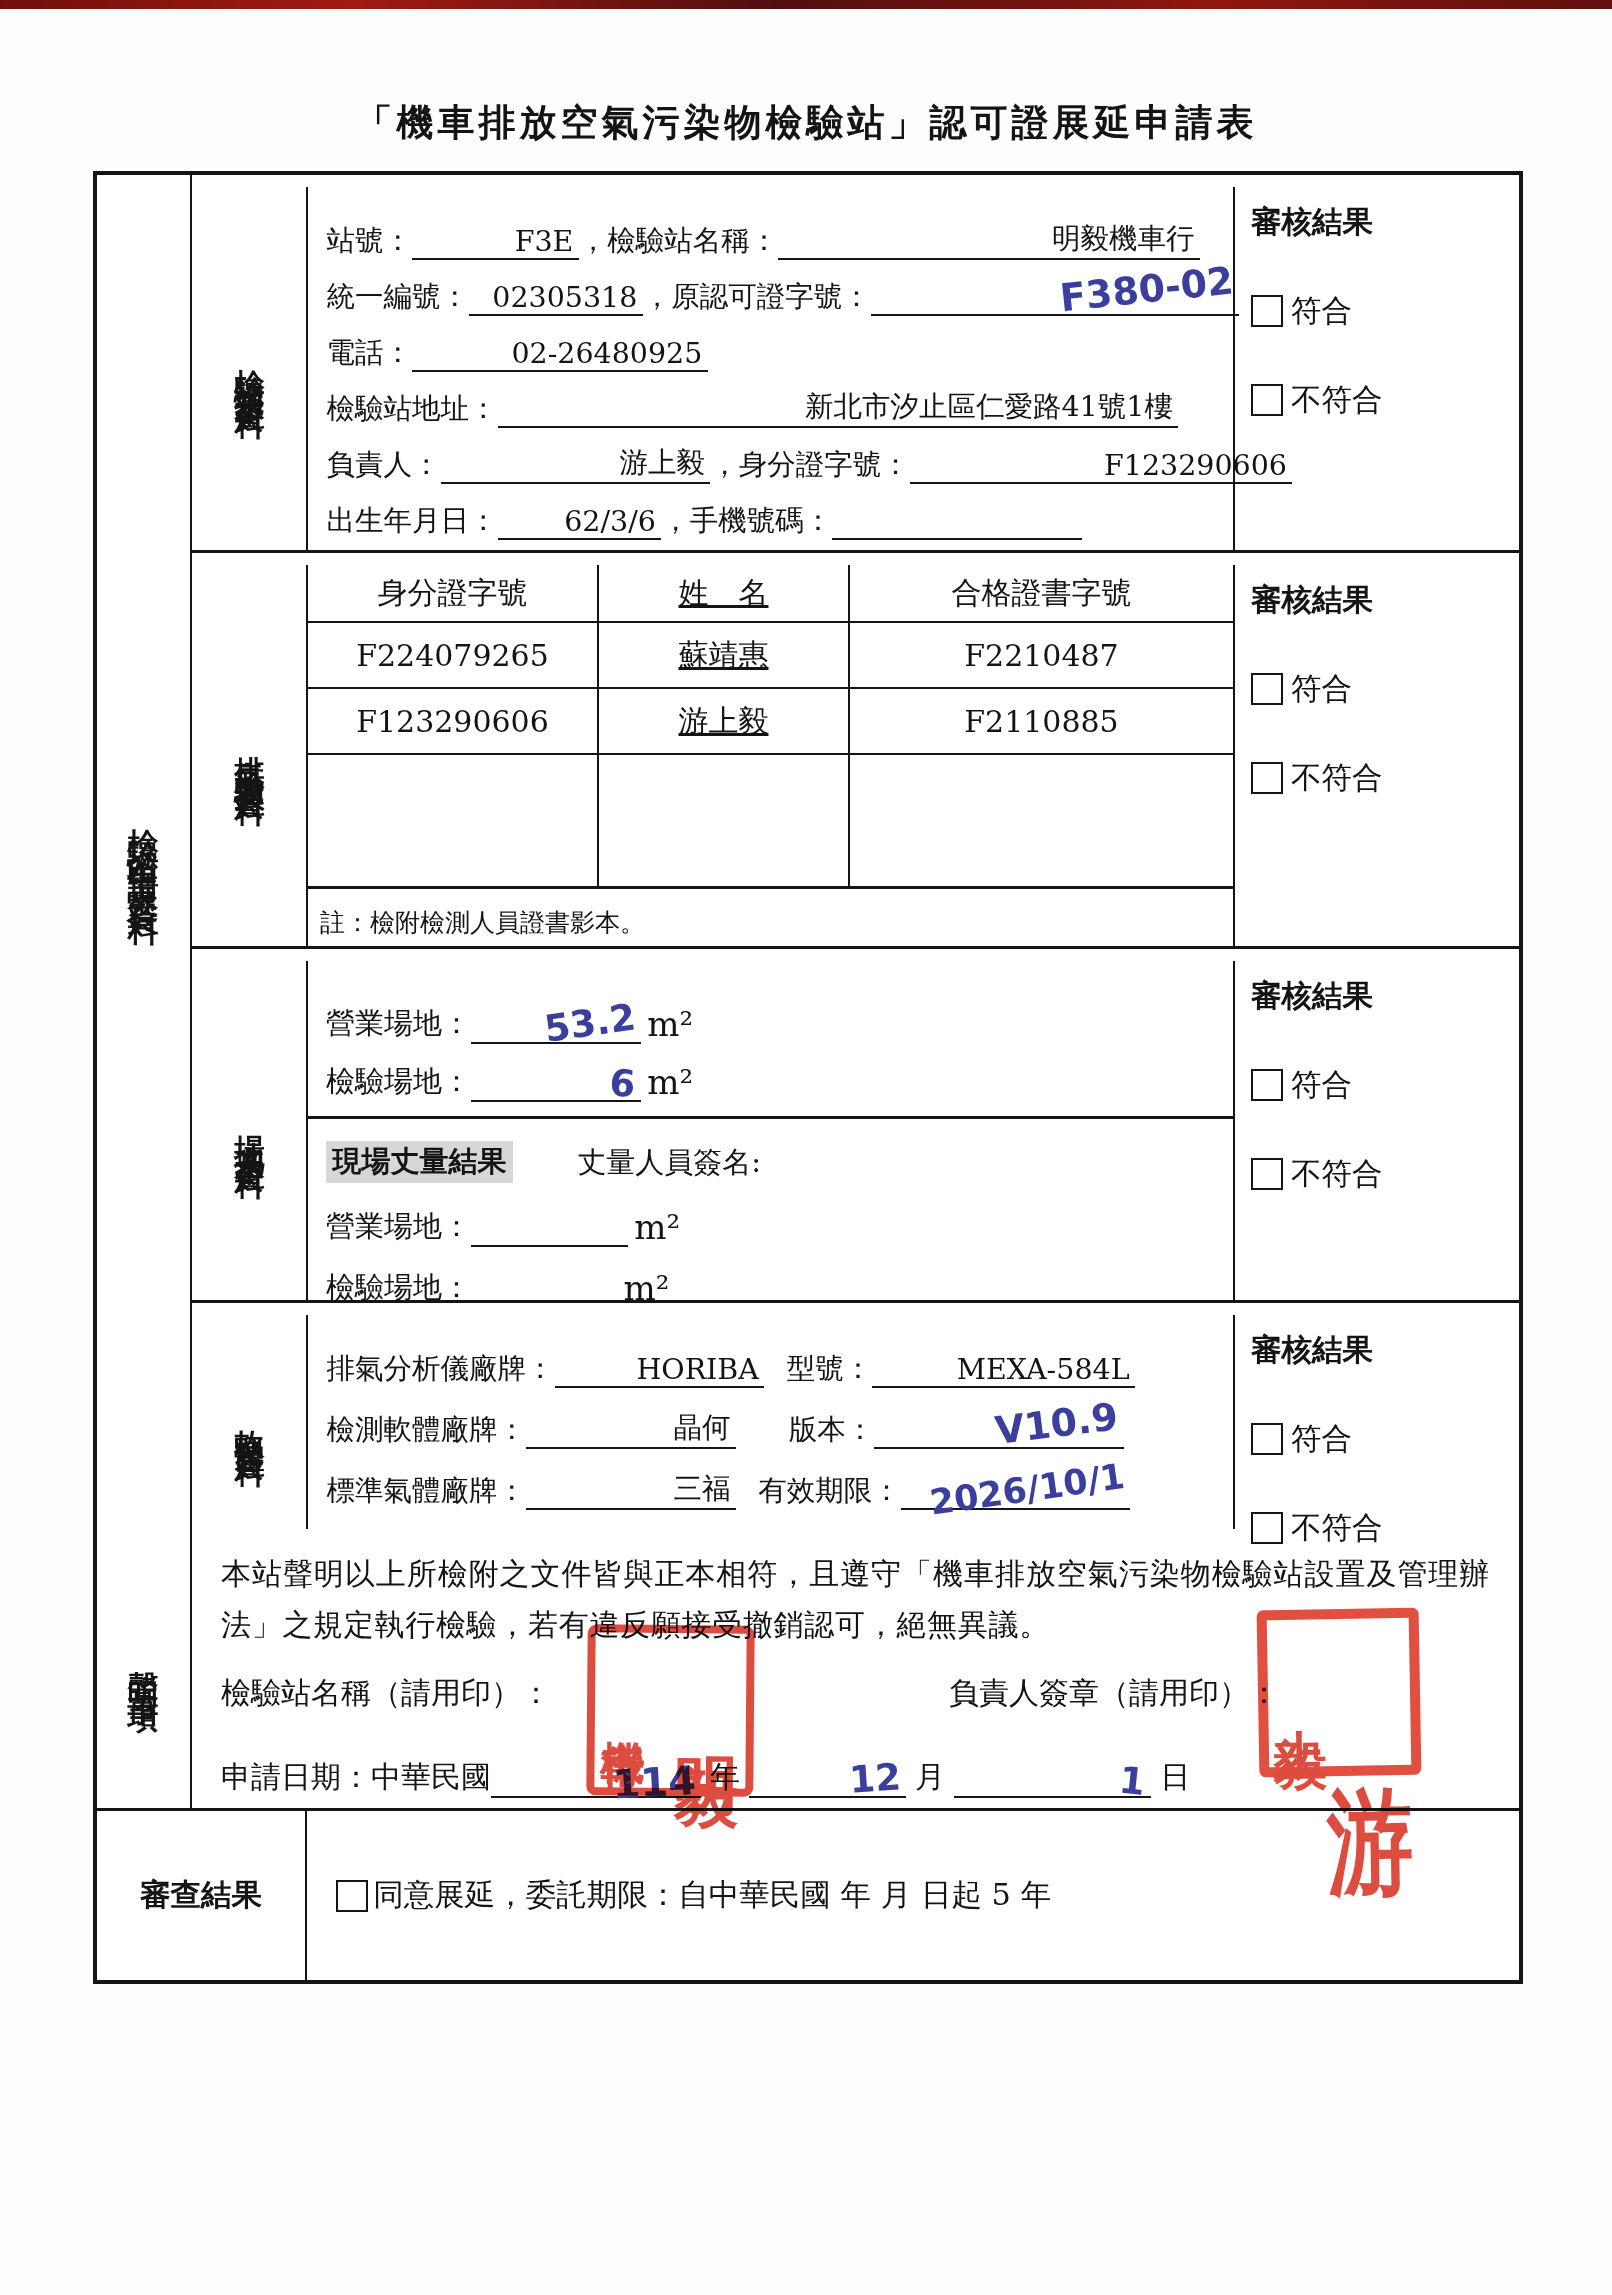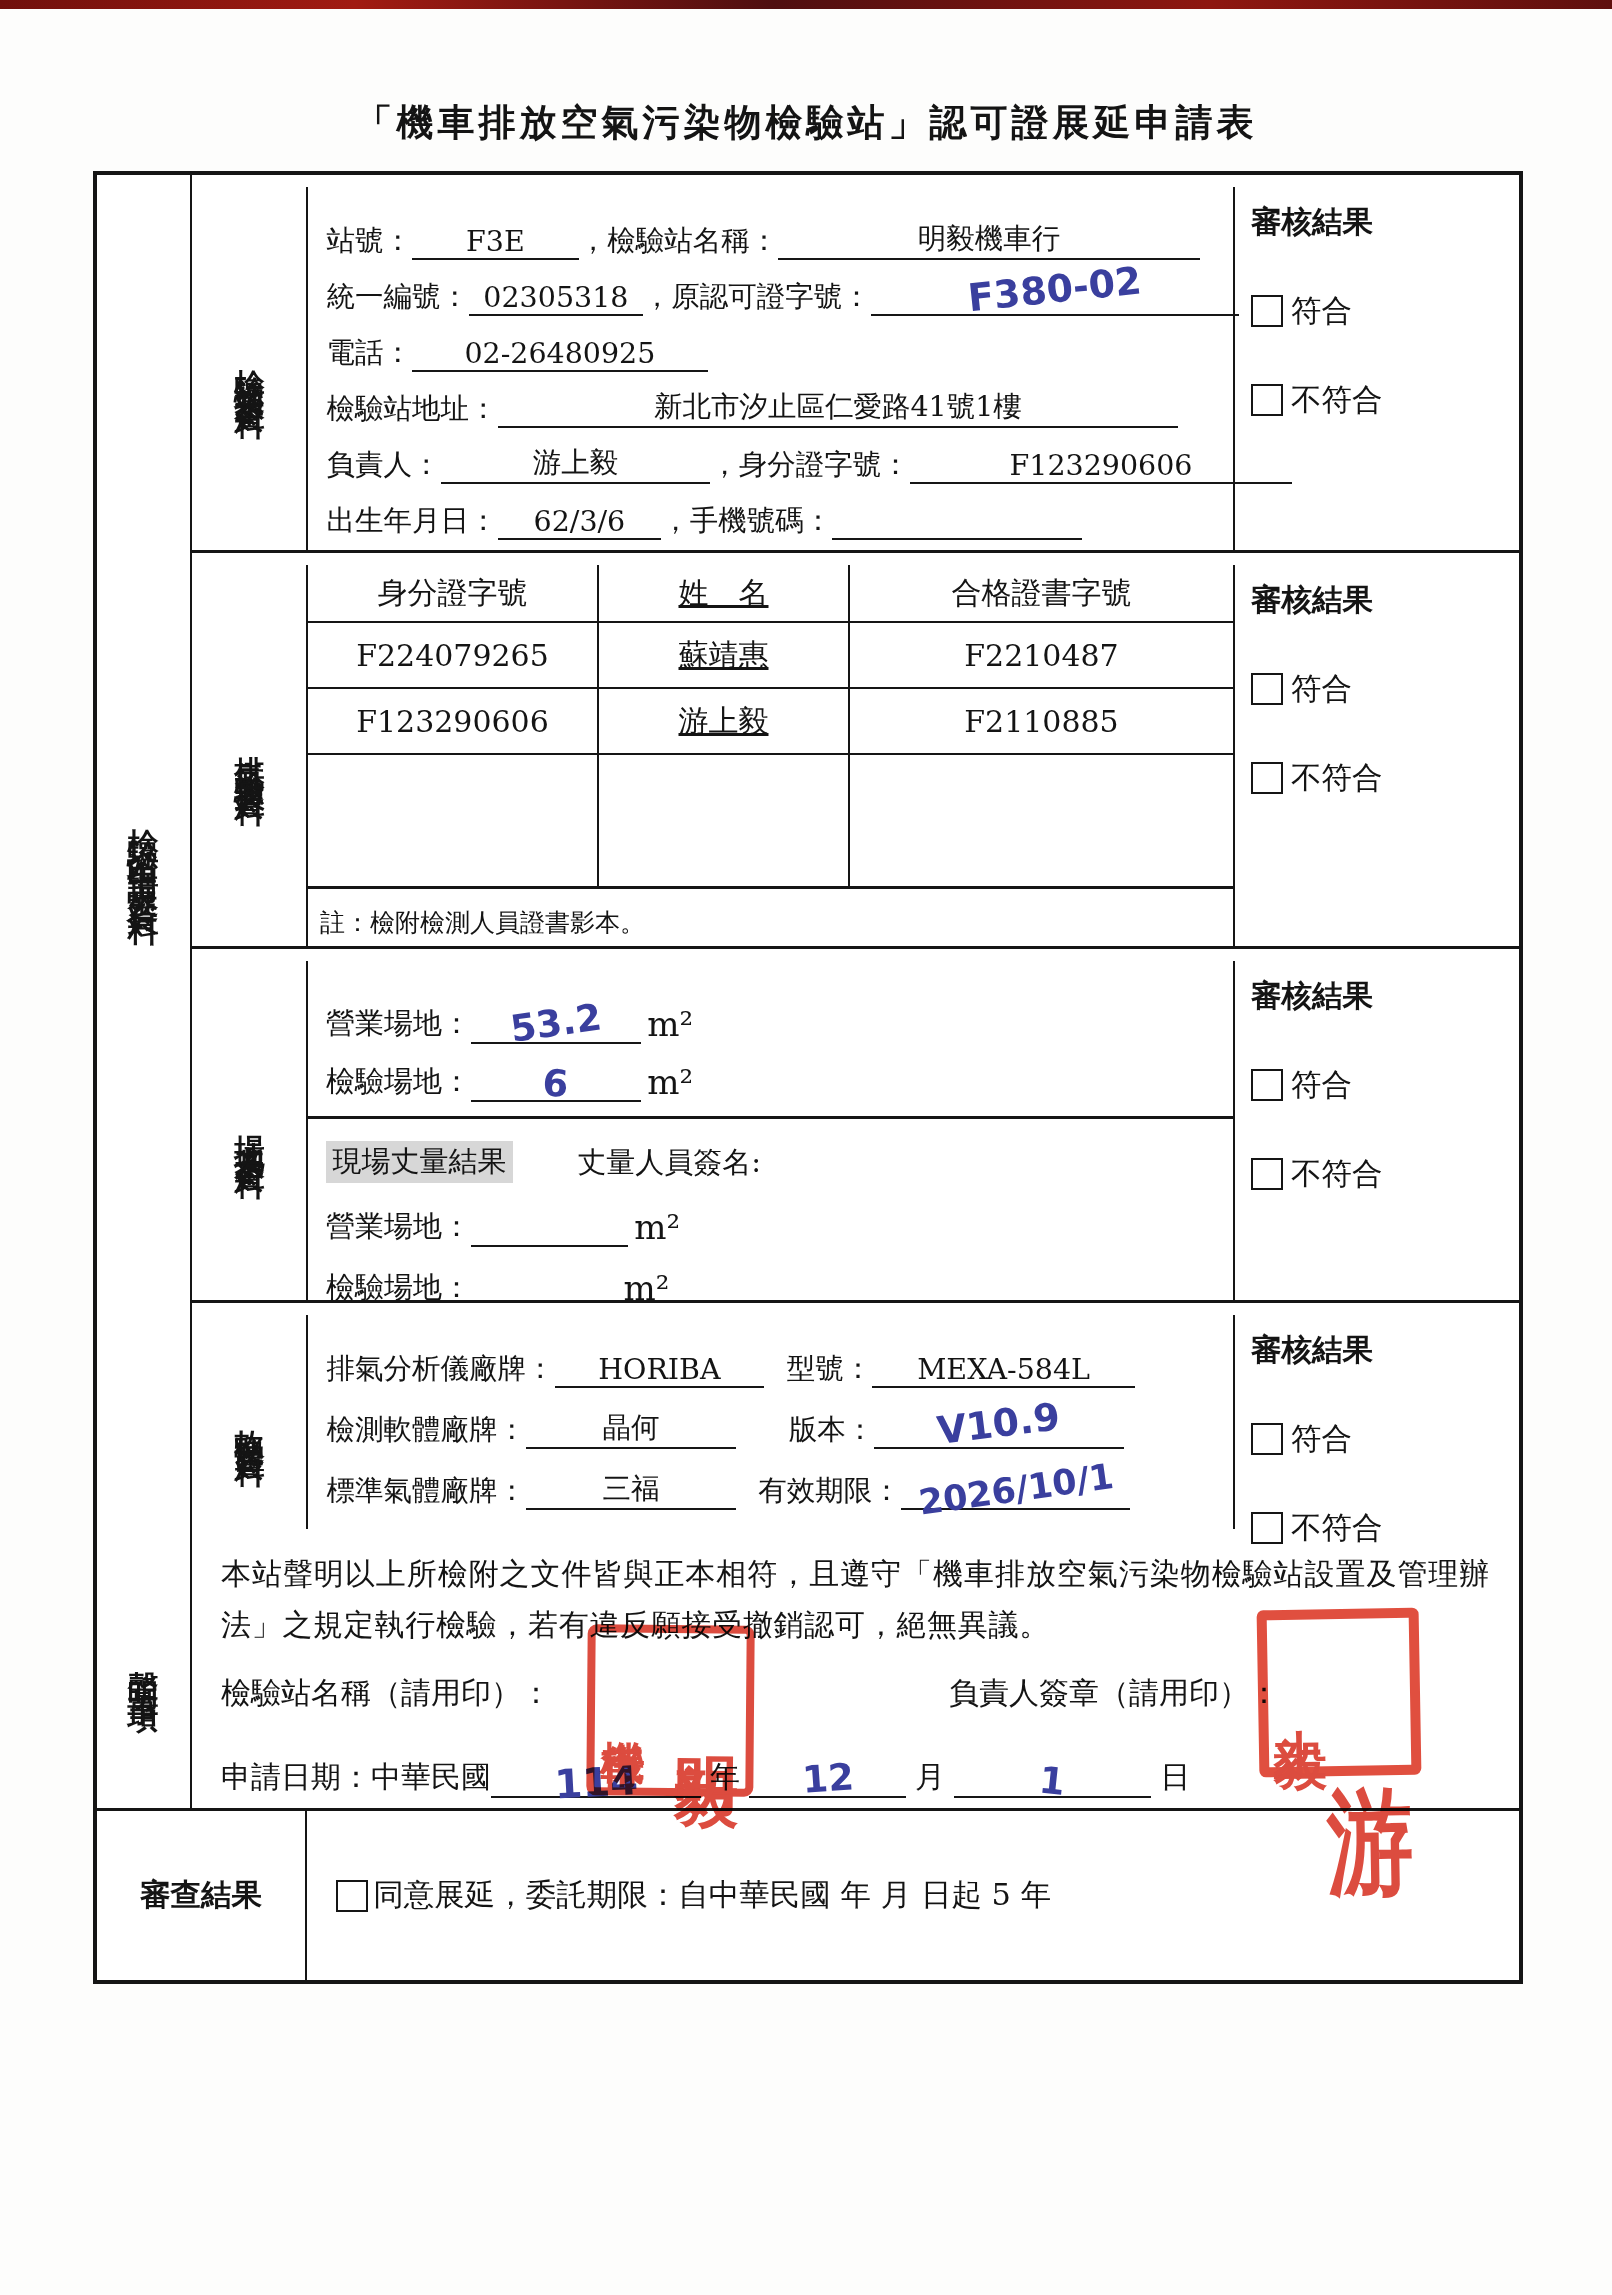--- a/index.html
+++ b/index.html
@@ -22,39 +22,39 @@
   .sec-content{flex:1;border-right:2.7px solid #151515;min-width:0;position:relative;}
   .sec-audit{flex:0 0 284px;padding:14.6px 16px;box-sizing:border-box;}
   .audit-title{font-size:30.5px;font-weight:600;}
   .audit-option{display:flex;align-items:center;margin-top:48px;font-size:30.5px;}
   .checkbox{width:28px;height:28px;border:2.7px solid #151515;margin-right:8px;flex:0 0 auto;}
   
   .pad{padding:17px 17px 6.6px 18.6px;}
   .line{display:flex;align-items:flex-end;font-size:28.5px;white-space:nowrap;}
   .s1 .line{height:56px;}
   .lab{white-space:nowrap;}
-  .u{border-bottom:2.7px solid #161616;display:flex;align-items:flex-end;justify-content:center;
+  .u{border-bottom:2.7px solid #161616;display:flex;align-items:flex-end;justify-content:flex-end;
      white-space:nowrap;flex-shrink:1;padding:0 5.3px;}
   .ink{font-family:"DejaVu Sans","Liberation Sans",sans-serif;color:#3a3f9e;font-weight:bold;}
   
   .ptable{display:flex;flex-direction:column;height:100%;}
   .prow{display:flex;border-bottom:2.7px solid #151515;flex:0 0 auto;}
   .prow.head{height:56px;}
   .prow.data{height:64px;}
   .prow.empty{flex:1;border-bottom:3.3px solid #151515;}
   .pcell{display:flex;align-items:center;justify-content:center;font-size:30px;box-sizing:border-box;}
   .c1{flex:0 0 291px;border-right:2.7px solid #151515;}
   .c2{flex:0 0 251px;border-right:2.7px solid #151515;text-decoration:underline;}
   .c3{flex:1;}
   .pnote{flex:0 0 auto;padding:17px 12px 6.6px 12px;font-size:25px;}
   
   .site-line{display:flex;align-items:flex-end;font-size:29px;padding-left:18px;white-space:nowrap;}
   .unit{font-size:34px;margin-left:6.6px;}
   .divider{border-top:3.3px solid #151515;margin-top:14.6px;}
-  .hl{background:#d7d7d7;padding:1.3px 6.6px;font-weight:400;}
+  .hl{background:#d7d7d7;padding:1.3px 6.6px;font-weight:700;}
   
   .s4 .line{height:61px;font-size:28.5px;}
   
   .decl-row{flex:0 0 282px;display:flex;border-bottom:3.3px solid #151515;box-sizing:border-box;}
   .decl-label{flex:0 0 93px;border-right:2.7px solid #151515;display:flex;align-items:center;justify-content:center;}
   .decl-content{flex:1;padding:18.6px 29px 0 29px;position:relative;min-width:0;}
   .decl-text{font-size:30px;line-height:1.72;text-align:justify;letter-spacing:0.7px;}
   .seal-line{display:flex;align-items:flex-end;font-size:30px;margin-top:22.6px;white-space:nowrap;}
   .date-line{display:flex;align-items:flex-end;font-size:30px;margin-top:36px;white-space:nowrap;}
   .date-line .u{overflow:visible;}

